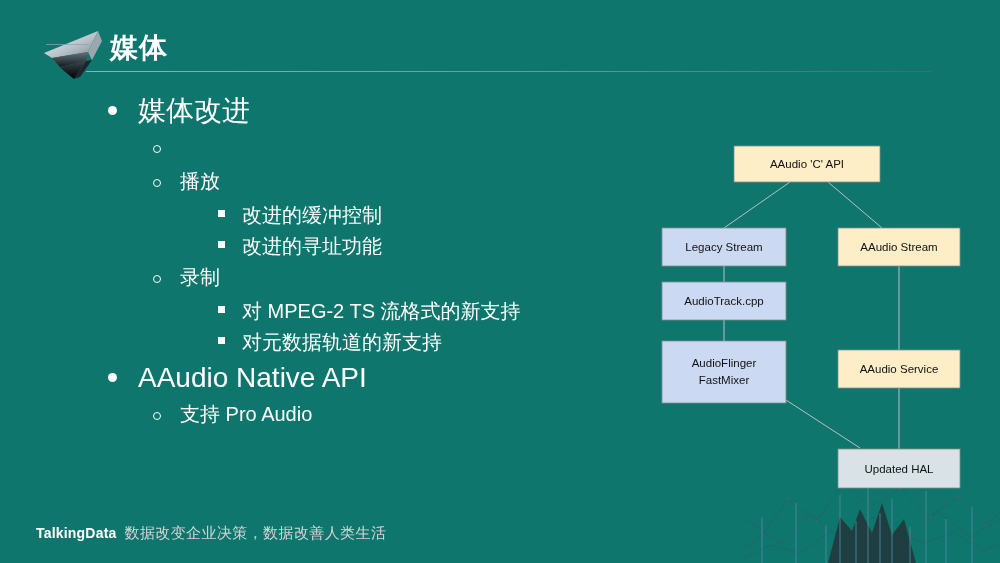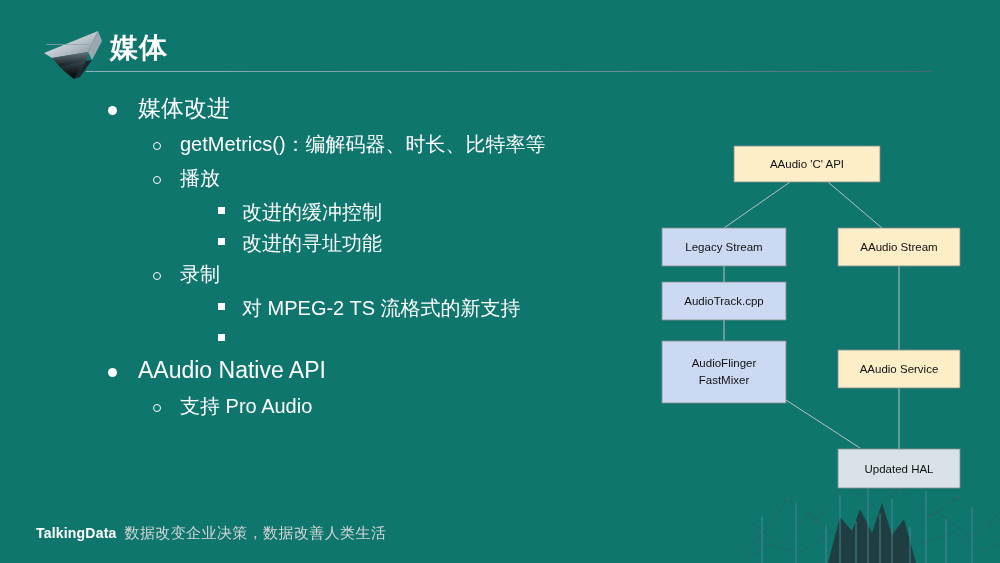--- a/index.html
+++ b/index.html
@@ -88,21 +88,21 @@
   .marker {
     flex: 0 0 auto;
     display: inline-block;
     text-align: left;
     color: #ffffff;
   }
   .txt { flex: 1 1 auto; }
 
   
   .lvl1 {
-    font-size: 23px;
+    font-size: 28px;
     line-height: 1.0;
     margin-bottom: 11px;
   }
   .lvl1 .marker {
     width: 30px;
     font-size: 15px;
     line-height: 26px;
   }
   .lvl1 .txt { padding-top: 1px; }
 
@@ -269,21 +269,20 @@
 
   <div class="content">
 
     <div class="li lvl1">
       <span class="marker"><i class="solid-dot"></i></span>
       <span class="txt">媒体改进</span>
     </div>
 
     <div class="li lvl2">
       <span class="marker"><i class="hollow-dot"></i></span>
-      <span class="txt">getMetrics()：编解码器、时长、比特率等</span>
     </div>
 
     <div class="li lvl2">
       <span class="marker"><i class="hollow-dot"></i></span>
       <span class="txt">播放</span>
     </div>
 
     <div class="li lvl3">
       <span class="marker"><i class="solid-sq"></i></span>
       <span class="txt">改进的缓冲控制</span>
@@ -300,20 +299,21 @@
     </div>
 
     <div class="li lvl3">
       <span class="marker"><i class="solid-sq"></i></span>
       <span class="txt">对 MPEG-2 TS 流格式的新支持</span>
     </div>
 
 
     <div class="li lvl3">
       <span class="marker"><i class="solid-sq"></i></span>
+      <span class="txt">对元数据轨道的新支持</span>
     </div>
 
     <div class="li lvl1" style="margin-top:11px;">
       <span class="marker"><i class="solid-dot"></i></span>
       <span class="txt">AAudio Native API</span>
     </div>
 
 
     <div class="li lvl2">
       <span class="marker"><i class="hollow-dot"></i></span>

